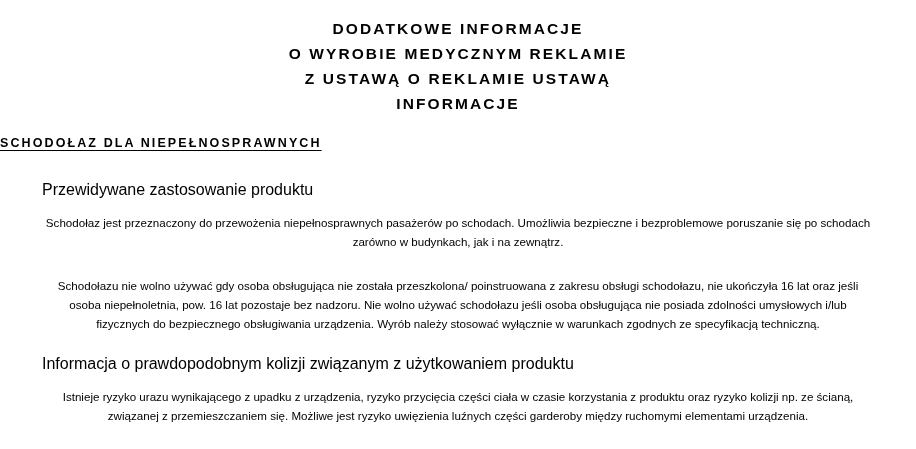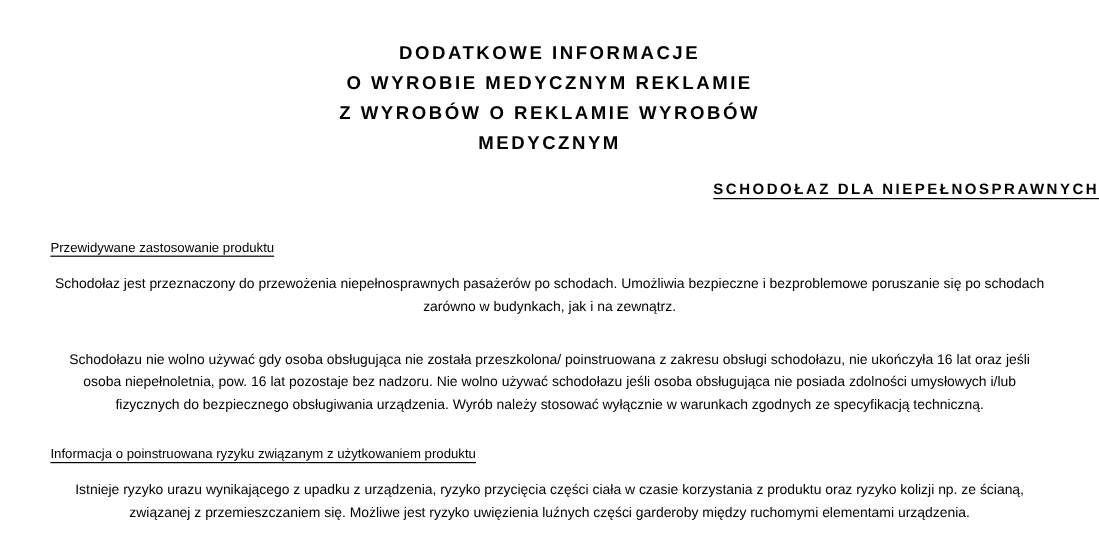--- a/index.html
+++ b/index.html
@@ -17,57 +17,55 @@
   .page {
     position: relative;
     width: 916px;
     height: 449px;
     box-sizing: border-box;
     padding: 0;
   }
   
   .title-block {
     text-align: center;
-    padding-top: 32px;
+    padding-top: 16px;
   }
   .title-line {
     font-size: 15.5px;
     font-weight: bold;
     letter-spacing: 2.1px;
     line-height: 25px;
     color: #000000;
     white-space: pre;
   }
   
   .subtitle-wrap {
-    text-align: right;
+    text-align: left;
     margin-top: 17px;
-    margin-left: 16px;
   }
   .subtitle {
     display: inline-block;
     font-size: 12.5px;
     font-weight: bold;
     letter-spacing: 2.1px;
     text-decoration: underline;
     text-underline-offset: 3px;
     color: #000000;
   }
   
   .content {
     padding: 0 42px 0 42px;
     margin-top: 30px;
   }
   .section {
     margin-bottom: 0;
   }
   .section-heading {
-    font-size: 11px;
+    font-size: 16px;
     font-weight: normal;
-    text-decoration: underline;
     text-underline-offset: 2.5px;
     color: #000000;
     margin: 0 0 14px 0;
     display: inline-block;
   }
   .section-body {
     font-size: 11.6px;
     line-height: 19px;
     color: #000000;
     margin: 0;
@@ -77,22 +75,22 @@
   .spacer-2 { height: 22px; }
 </style>
 </head>
 <body>
 
 <div class="page">
 
   <div class="title-block">
     <div class="title-line">DODATKOWE INFORMACJE</div>
     <div class="title-line">O WYROBIE MEDYCZNYM REKLAMIE</div>
-    <div class="title-line">Z WYROBÓW O REKLAMIE WYROBÓW</div>
-    <div class="title-line">MEDYCZNYM</div>
+    <div class="title-line">Z USTAWĄ O REKLAMIE USTAWĄ</div>
+    <div class="title-line">INFORMACJE</div>
   </div>
 
   <div class="subtitle-wrap">
     <span class="subtitle">SCHODOŁAZ DLA NIEPEŁNOSPRAWNYCH</span>
   </div>
 
   <div class="content">
 
     <div class="section">
       <div class="section-heading">Przewidywane zastosowanie produktu</div>
@@ -101,18 +99,18 @@
 
     <div class="spacer-1"></div>
 
     <div class="section">
       <p class="section-body">Schodołazu nie wolno używać gdy osoba obsługująca nie została przeszkolona/ poinstruowana z zakresu obsługi schodołazu, nie ukończyła 16 lat oraz jeśli osoba niepełnoletnia, pow. 16 lat pozostaje bez nadzoru. Nie wolno używać schodołazu jeśli osoba obsługująca nie posiada zdolności umysłowych i/lub fizycznych do bezpiecznego obsługiwania urządzenia. Wyrób należy stosować wyłącznie w warunkach zgodnych ze specyfikacją techniczną.</p>
     </div>
 
     <div class="spacer-2"></div>
 
     <div class="section">
-      <div class="section-heading">Informacja o poinstruowana ryzyku związanym z użytkowaniem produktu</div>
+      <div class="section-heading">Informacja o prawdopodobnym kolizji związanym z użytkowaniem produktu</div>
       <p class="section-body">Istnieje ryzyko urazu wynikającego z upadku z urządzenia, ryzyko przycięcia części ciała w czasie korzystania z produktu oraz ryzyko kolizji np. ze ścianą, związanej z przemieszczaniem się. Możliwe jest ryzyko uwięzienia luźnych części garderoby między ruchomymi elementami urządzenia.</p>
     </div>
 
   </div>
 </div>
 
 </body></html>

